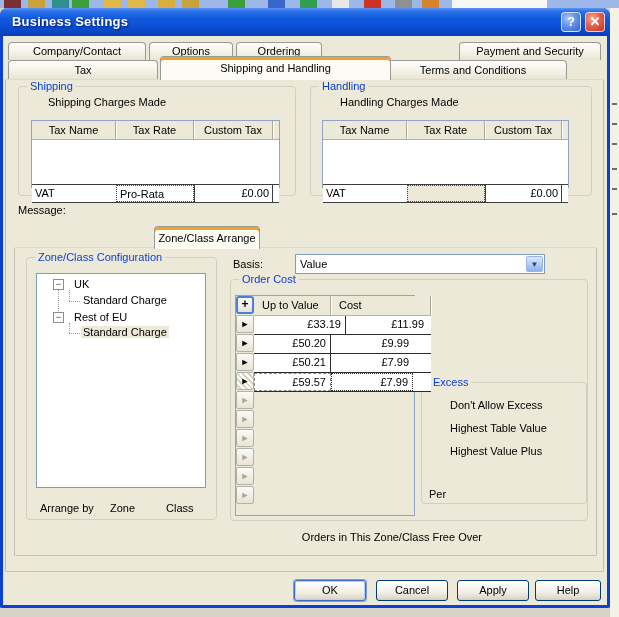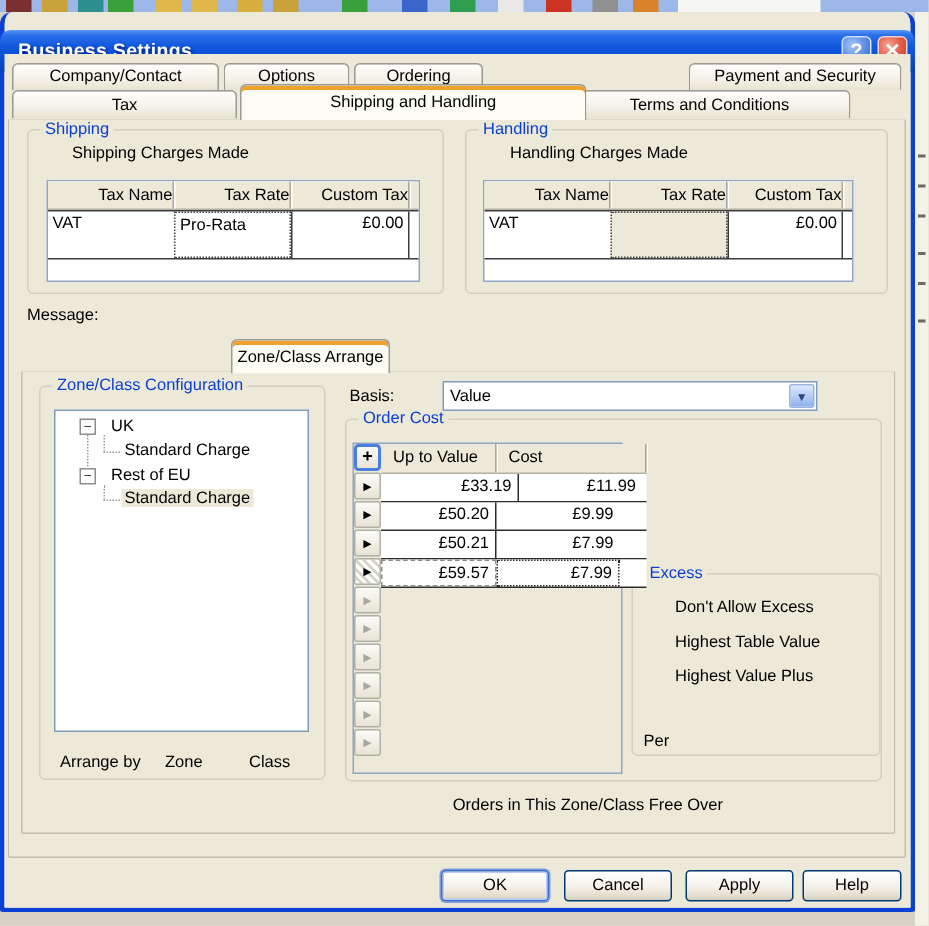--- a/index.html
+++ b/index.html
@@ -20,21 +20,21 @@
   .bottom-strip { position:absolute; left:0; top:608px; width:610px; height:9px; background:#d6d2c6; }
 
   
   .dialog {
     position:absolute; left:0; top:8px; width:610px; height:600px;
     border:3px solid #0c3fd4; border-top:none;
     border-radius:8px 8px 2px 2px;
     background:#ece9d8; z-index:2;
   }
   .titlebar {
-    position:absolute; left:-3px; top:12px; width:610px; height:28px;
+    position:absolute; left:-3px; top:0; width:610px; height:28px;
     border-radius:7px 7px 0 0;
     background:linear-gradient(180deg,#5a96f2 0%,#2a70ea 12%,#1258dc 38%,#0b50d8 62%,#0846c4 86%,#0a3cb4 100%);
   }
   .title-text {
     position:absolute; left:12px; top:6px; color:#fff; font-weight:bold; font-size:13px;
     text-shadow:1px 1px 2px rgba(0,20,90,.85); letter-spacing:.2px;
   }
   .tb-btn {
     position:absolute; top:4px; width:20px; height:20px; border-radius:4px;
     border:1px solid rgba(255,255,255,.75);
@@ -87,22 +87,22 @@
   }
   .radio.sel::after {
     content:""; position:absolute; left:3px; top:3px; width:4px; height:4px;
     border-radius:50%; background:#2aa52a; box-shadow:0 0 1px #1c801c;
   }
   .lbl { position:absolute; white-space:nowrap; z-index:5; }
 
   
   .tbl { position:absolute; background:#fff; border:1px solid #90a4c4; z-index:5; }
   .tbl .hdr { display:flex; height:19px; background:#ece9d8; border-bottom:1px solid #b5b2a2; }
-  .tbl .hdr .hc { text-align:right; line-height:18px; border-right:1px solid #a9a79a; box-shadow:1px 0 0 #fff; }
-  .tbl .datarow { display:flex; height:33px; border-bottom:1px solid #3c3c3c; border-top:1px solid #3c3c3c; background:#fff; }
+  .tbl .hdr .hc { text-align:center; line-height:18px; border-right:1px solid #a9a79a; box-shadow:1px 0 0 #fff; }
+  .tbl .datarow { display:flex; height:19px; border-bottom:1px solid #3c3c3c; border-top:1px solid #3c3c3c; background:#fff;margin-top:44px; }
   .tbl .dc { line-height:17px; padding:0 3px; }
   .tbl .dc.name { }
   .tbl .dc.rate { border:1px dotted #444; }
   .tbl .dc.rate.empty { background:#ece9d8; }
   .tbl .dc.custom { text-align:right; border-left:1px solid #3c3c3c; border-right:1px solid #3c3c3c; }
 
   
   .txt {
     position:absolute; background:#fff; border:1px solid #7f9db9;
     font-family:"Liberation Sans",sans-serif; font-size:11px; padding:0 3px; line-height:17px;

